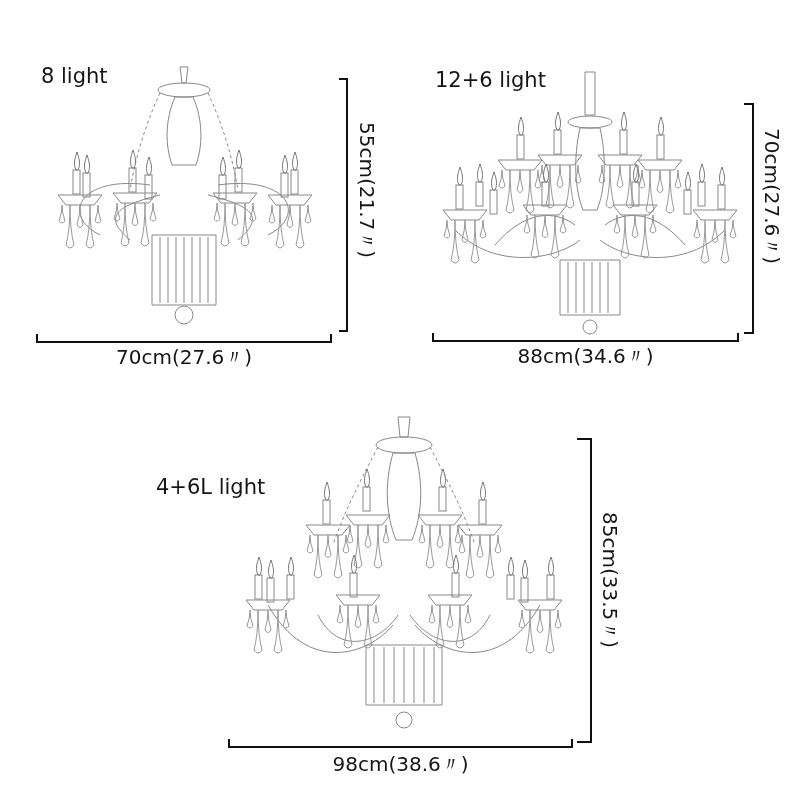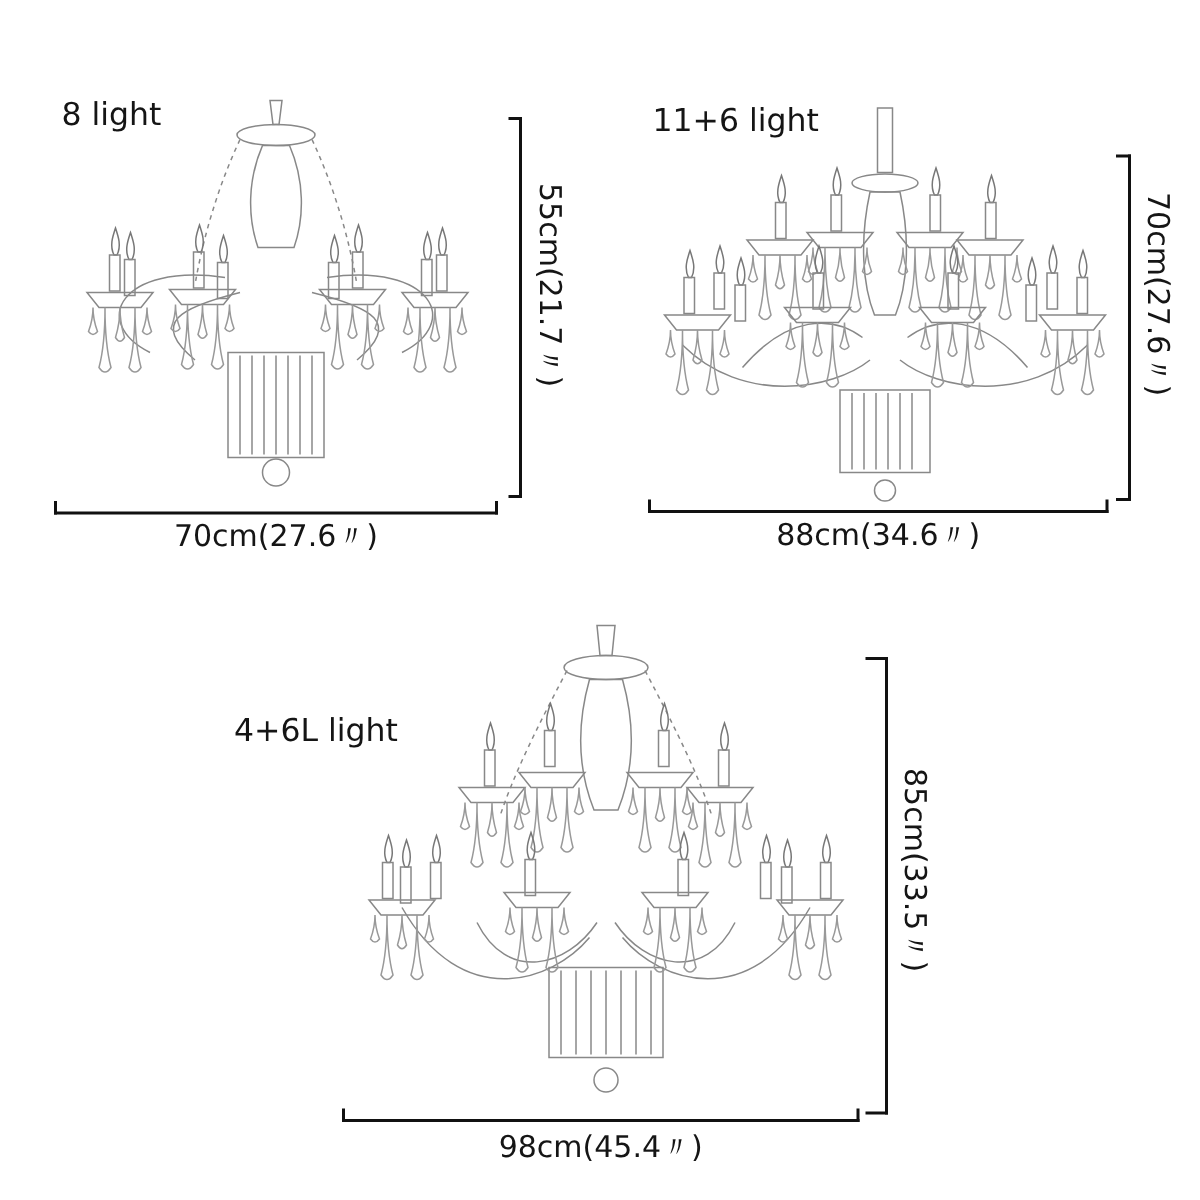--- a/index.html
+++ b/index.html
@@ -79,21 +79,21 @@
   <div class="abs line" style="left:330px;top:334px;width:2px;height:9px;"></div>
   <div class="abs dim-h" style="left:36px;top:347px;width:296px;">70cm(27.6〃)</div>
 
   <div class="abs line" style="left:346px;top:78px;width:2px;height:254px;"></div>
   <div class="abs line" style="left:339px;top:78px;width:9px;height:2px;"></div>
   <div class="abs line" style="left:339px;top:330px;width:9px;height:2px;"></div>
   <div class="abs dim-v" style="left:377px;top:122px;">55cm(21.7〃)</div>
 </div>
 
 <div>
-  <div class="abs label" style="left:435px;top:70px;">11+6 light</div>
+  <div class="abs label" style="left:435px;top:70px;">12+6 light</div>
 
   <svg class="chand" style="left:435px;top:70px;" width="310" height="265" viewBox="0 0 310 265">
     <g fill="none" stroke="#888" stroke-width="1">
       <path d="M150,2 L160,2 L160,45 L150,45 Z"></path>
       <ellipse cx="155" cy="52" rx="22" ry="6"></ellipse>
       <path d="M145,58 C138,90 140,120 148,140 L162,140 C170,120 172,90 165,58 Z"></path>
       <path d="M60,175 C90,140 120,140 140,155"></path>
       <path d="M250,175 C220,140 190,140 170,155"></path>
       <path d="M20,160 C60,200 120,190 145,170"></path>
       <path d="M290,160 C250,200 190,190 165,170"></path>
@@ -185,19 +185,19 @@
       <use href="#candle" x="227" y="158"></use>
     <use href="#cup" x="312" y="185"></use>
       <use href="#candle" x="322" y="160"></use>
       <use href="#candle" x="296" y="163"></use>
       <use href="#candle" x="282" y="160"></use>
   </svg>
 
   <div class="abs line" style="left:228px;top:746px;width:345px;height:2px;"></div>
   <div class="abs line" style="left:228px;top:739px;width:2px;height:9px;"></div>
   <div class="abs line" style="left:571px;top:739px;width:2px;height:9px;"></div>
-  <div class="abs dim-h" style="left:228px;top:754px;width:345px;">98cm(45.4〃)</div>
+  <div class="abs dim-h" style="left:228px;top:754px;width:345px;">98cm(38.6〃)</div>
 
   <div class="abs line" style="left:590px;top:438px;width:2px;height:305px;"></div>
   <div class="abs line" style="left:577px;top:438px;width:15px;height:2px;"></div>
   <div class="abs line" style="left:577px;top:741px;width:15px;height:2px;"></div>
   <div class="abs dim-v" style="left:620px;top:512px;">85cm(33.5〃)</div>
 </div>
 
 </body></html>

